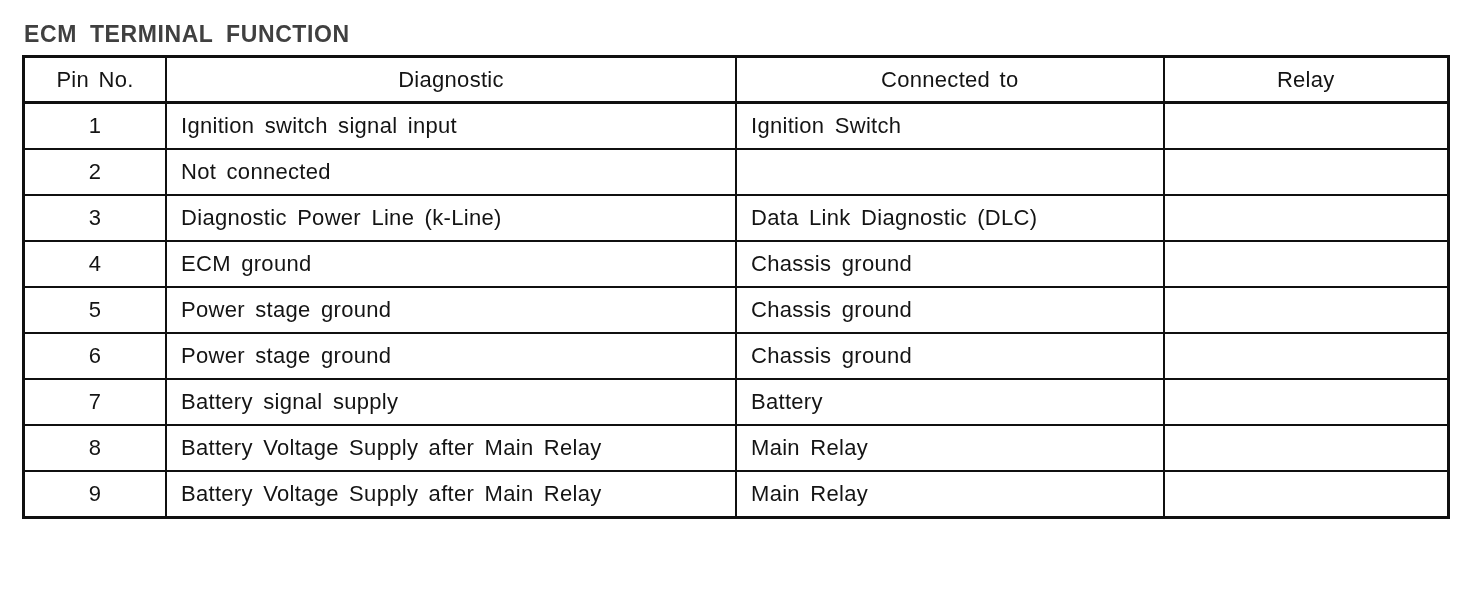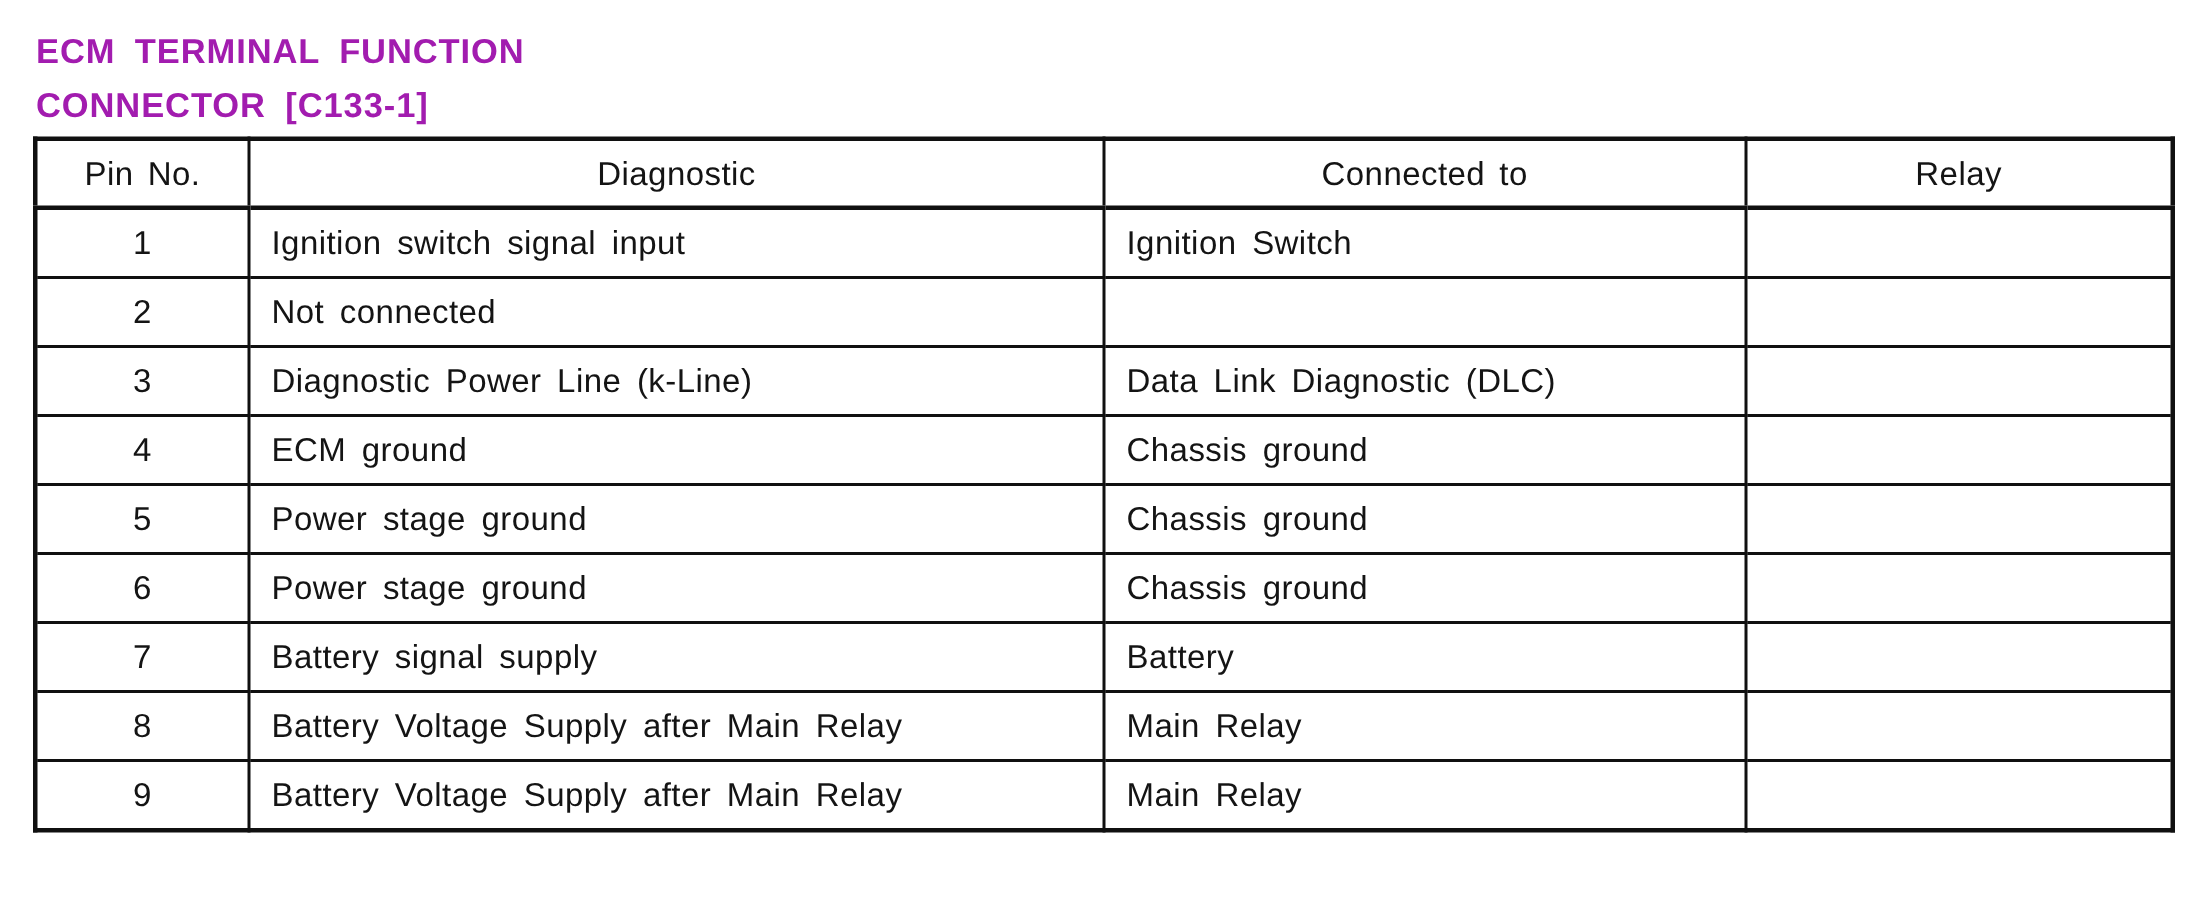--- a/index.html
+++ b/index.html
@@ -23,21 +23,21 @@
   }
   .title-block {
     margin: 0 0 0 2px;
   }
   .title-line {
     font-size: 23px;
     font-weight: 700;
     letter-spacing: 0.6px;
     word-spacing: 6px;
     line-height: 36px;
-    color: #a21caf;
+    color: #404040;
   }
   table.fn-table {
     margin-top: 3px;
     width: 1428px;
     border-collapse: collapse;
     table-layout: fixed;
     background: #ffffff;
   }
   table.fn-table, table.fn-table th, table.fn-table td {
     border: 2px solid #101010;
@@ -79,21 +79,20 @@
       repeating-linear-gradient(to right, rgba(255,255,255,0) 0 58px, rgba(255,255,255,0.0) 58px 62px);
   }
 </style>
 </head>
 <body>
 
 <div class="page">
 
   <div class="title-block">
     <div class="title-line">ECM TERMINAL FUNCTION</div>
-    <div class="title-line">CONNECTOR [C133-1]</div>
   </div>
 
   <table class="fn-table">
     <colgroup>
       <col style="width:10%">
       <col style="width:40%">
       <col style="width:30%">
       <col style="width:20%">
     </colgroup>
     <thead>

